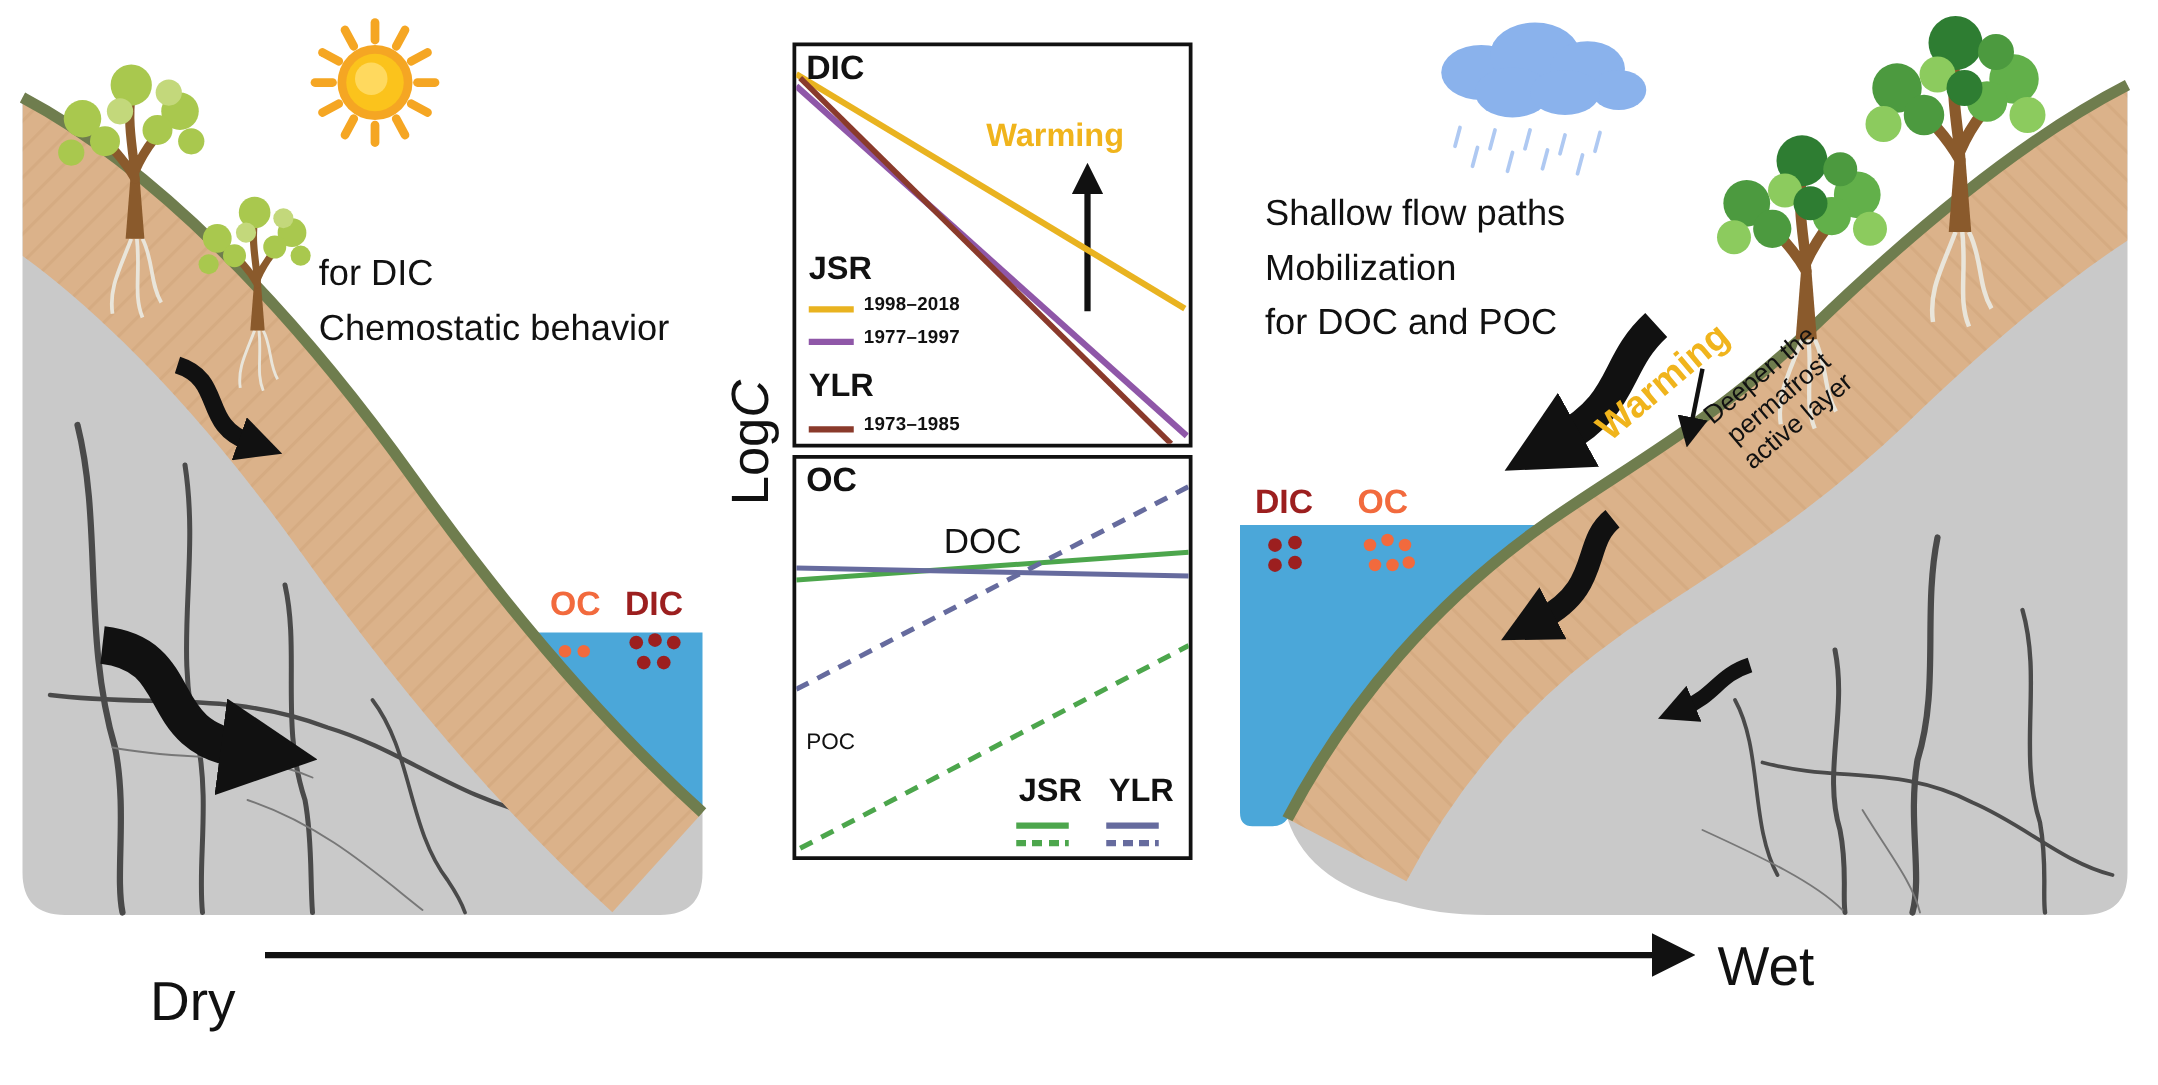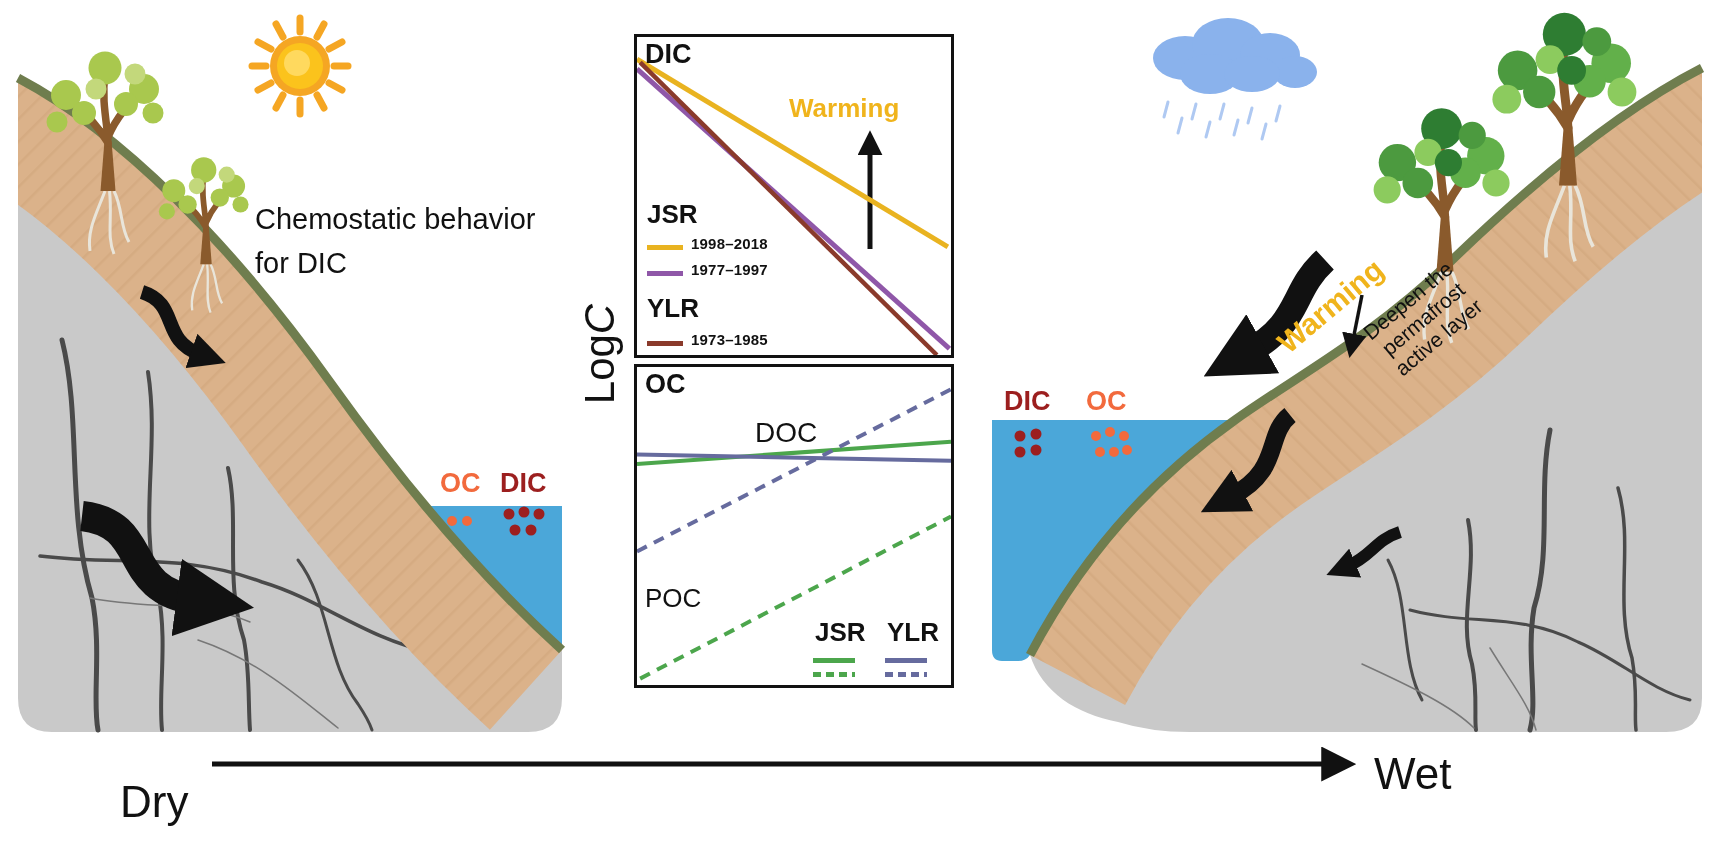--- a/index.html
+++ b/index.html
@@ -210,24 +210,29 @@
           <path d="M234,104 l-4,15"></path>
           <path d="M248,120 l-4,15"></path>
         <path d="M262,108 l-4,15"></path>
           <path d="M276,124 l-4,15"></path>
           <path d="M290,106 l-4,15"></path>
       </g>
     </g>
   </svg>
 
   <div class="caption" style="left:255px;top:198px">
+    <div>for DIC</div>
     <div>Chemostatic behavior</div>
-    <div>for DIC</div>
-  </div>
-
+  </div>
+
+  <div class="caption" style="left:1012px;top:150px">
+    <div>Shallow flow paths</div>
+    <div>Mobilization</div>
+    <div>for DOC and POC</div>
+  </div>
 
   <div class="wlabel" style="left:440px;top:468px;color:#F26A3D">OC</div>
   <div class="wlabel" style="left:500px;top:468px;color:#9C1F1F">DIC</div>
 
   <div class="wlabel" style="left:1004px;top:386px;color:#9C1F1F">DIC</div>
   <div class="wlabel" style="left:1086px;top:386px;color:#F26A3D">OC</div>
 
   <div class="rot-warm">Warming</div>
 
   <div class="rot-perma">
@@ -262,21 +267,21 @@
 
   <div class="plot" style="left:634px;top:364px">
     <svg class="plot-svg" viewBox="0 0 314 318" preserveAspectRatio="none">
         <polyline points="0,96.99000000000001 314,74.72999999999999" fill="none" stroke="#4CA64C" stroke-width="4"></polyline>
         <polyline points="0,87.45 314,93.81000000000002" fill="none" stroke="#666B9E" stroke-width="4"></polyline>
         <polyline points="0,184.44000000000003 314,22.259999999999984" fill="none" stroke="#666B9E" stroke-width="4" stroke-dasharray="11,8"></polyline>
         <polyline points="3.14,311.64 314,149.45999999999998" fill="none" stroke="#4CA64C" stroke-width="4" stroke-dasharray="11,8"></polyline>
       </svg>
     <div class="plot-title">OC</div>
     <div style="position:absolute;left:118px;top:50px;font-size:28px">DOC</div>
-    <div style="position:absolute;left:8px;top:216px;font-size:26px">POC</div>
+    <div style="position:absolute;left:8px;top:216px;font-size:18px">POC</div>
     <div class="lg-big" style="left:178px;top:250px">JSR</div>
     <div class="lg-big" style="left:250px;top:250px">YLR</div>
     <div class="sw" style="left: 176px; top: 291px; width: 42px; background: rgb(76, 166, 76);"></div>
     <div class="sw" style="left: 176px; top: 305px; width: 42px; background: repeating-linear-gradient(90deg, rgb(76, 166, 76) 0px, rgb(76, 166, 76) 8px, transparent 8px, transparent 13px);"></div>
     <div class="sw" style="left: 248px; top: 291px; width: 42px; background: rgb(102, 107, 158);"></div>
     <div class="sw" style="left: 248px; top: 305px; width: 42px; background: repeating-linear-gradient(90deg, rgb(102, 107, 158) 0px, rgb(102, 107, 158) 8px, transparent 8px, transparent 13px);"></div>
   </div>
 
   <div class="axis-ylab">
     <span>Log</span><i>C</i>

